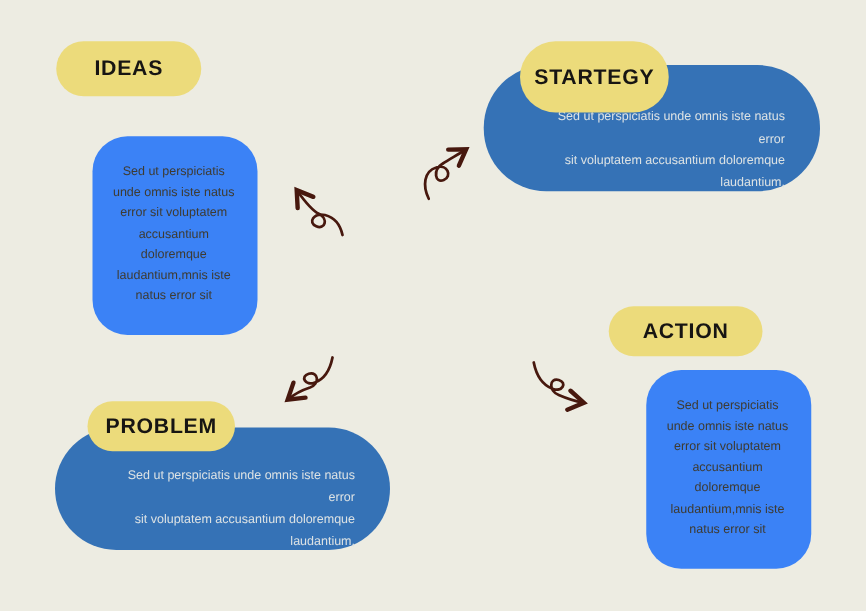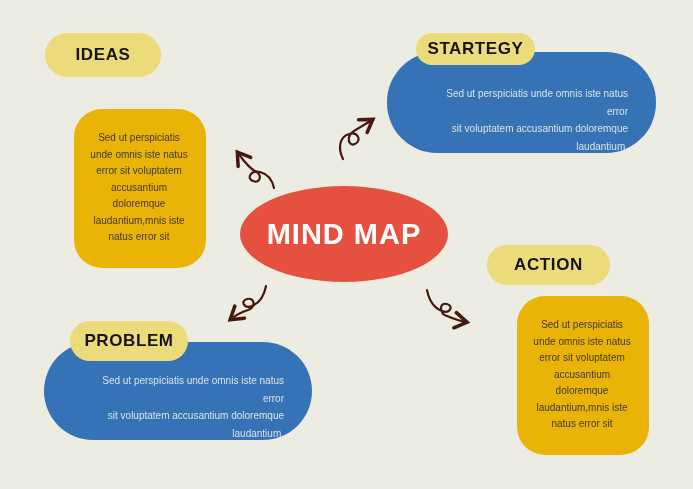--- a/index.html
+++ b/index.html
@@ -22,21 +22,21 @@
     justify-content: center;
     font-weight: 800;
     font-size: 17px;
     letter-spacing: 0.6px;
     color: #171513;
     z-index: 3;
   }
 
   
   .ybox {
-    background: #eab308;
+    background: #3b82f6;
     border-radius: 28px;
     color: #3E3B32;
     font-size: 10px;
     line-height: 16.5px;
     text-align: center;
     white-space: pre-line;
     padding: 21px 8px 0 6px;
     box-sizing: border-box;
     z-index: 2;
   }
@@ -51,21 +51,21 @@
     text-align: right;
     white-space: pre-line;
     box-sizing: border-box;
     z-index: 1;
   }
 
   #ideas-pill    { left: 45px;  top: 33px;  width: 116px; height: 44px; }
   #ideas-box     { left: 74px;  top: 109px; width: 132px; height: 159px; }
 
   #strategy-blue { left: 387px; top: 52px;  width: 269px; height: 101px; padding: 33px 28px 0 36px; }
-  #strategy-pill { left: 416px; top: 33px;  width: 119px; height: 32px; }
+  #strategy-pill { left: 416px; top: 33px;  width: 119px; height: 57px; }
 
   #problem-blue  { left: 44px;  top: 342px; width: 268px; height: 98px; padding: 30px 28px 0 37px; }
   #problem-pill  { left: 70px;  top: 321px; width: 118px; height: 40px; }
 
   #action-pill   { left: 487px; top: 245px; width: 123px; height: 40px; }
   #action-box    { left: 517px; top: 296px; width: 132px; height: 159px; }
 
   #center-ellipse {
     left: 240px; top: 186px; width: 208px; height: 96px;
     background: #E6503F;
@@ -123,23 +123,20 @@
     <span>PROBLEM</span>
   </div>
   <div class="abs ybox" id="action-box">Sed ut perspiciatis
 unde omnis iste natus
 error sit voluptatem
 accusantium
 doloremque
 laudantium,mnis iste
 natus error sit</div>
 
-  <div class="abs" id="center-ellipse">
-    <span id="center-title">MIND MAP</span>
-  </div>
 
   <svg class="arrow-svg" id="arrow-tl" width="52" height="52" viewBox="0 0 52 52">
     <defs>
       <marker id="mTL" markerWidth="9" markerHeight="9" refX="6" refY="4.5" orient="auto">
         <path d="M1,1 L6.5,4.5 L1,8" fill="none" stroke="#47180E" stroke-width="1.6" stroke-linecap="round"></path>
       </marker>
     </defs>
     <path d="M45 44 C43 35 39 30 31 28 C22 26 17 34 24 37 C31 40 34 31 26 27 C20 24 14 16 9 9" fill="none" stroke="#47180E" stroke-width="2.2" stroke-linecap="round" marker-end="url(#mTL)"></path>
   </svg>
 

